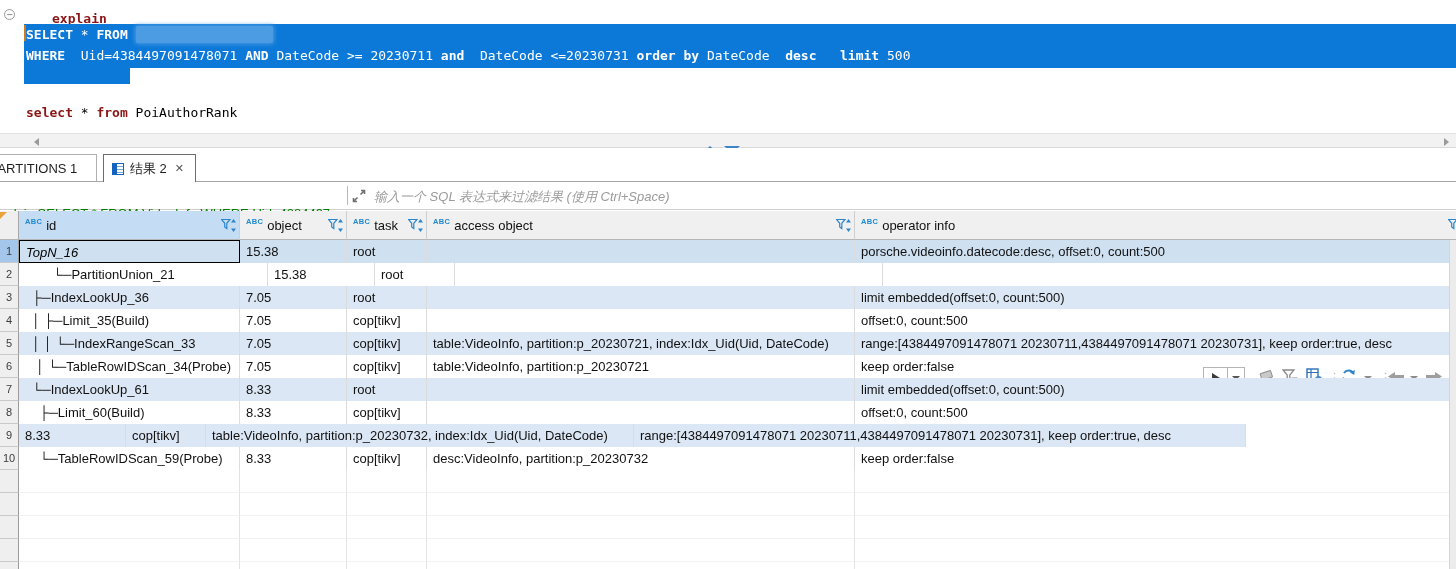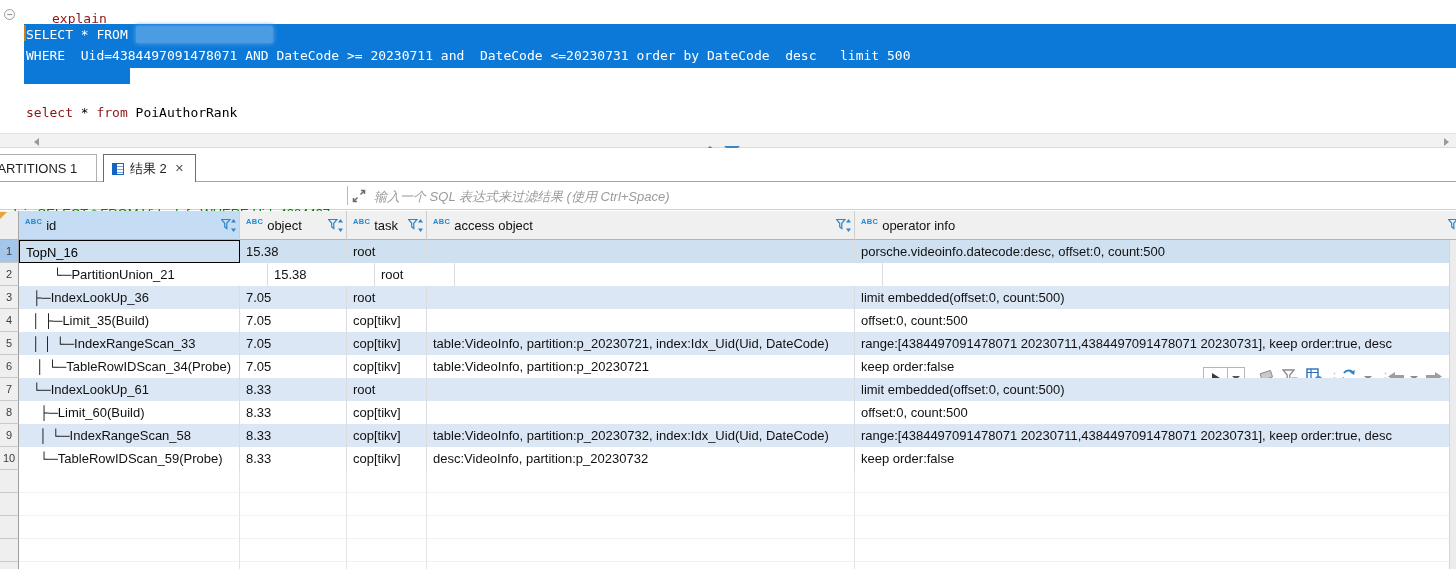--- a/index.html
+++ b/index.html
@@ -5,21 +5,21 @@
   html,body{margin:0;padding:0;background:#fff;}
   #page{position:relative;width:1456px;height:569px;overflow:hidden;background:#fff;
         font-family:"Liberation Sans",sans-serif;-webkit-font-smoothing:antialiased;}
 
   
   #editor{position:absolute;left:0;top:0;width:1456px;height:133px;background:#fff;
           font-family:"DejaVu Sans Mono",monospace;font-size:13px;}
   #fold-icon{position:absolute;left:4px;top:9px;width:11px;height:11px;border:1px solid #9a9a9a;
              border-radius:50%;color:#777;font-size:10px;line-height:9px;text-align:center;background:#fdfdfd;box-sizing:border-box;}
   .ed-line{position:absolute;white-space:pre;line-height:16px;color:#000;}
-  .kw{font-weight:normal;color:var(--kw);}
+  .kw{font-weight:bold;color:var(--kw);}
   #sel-block{position:absolute;left:24px;top:24px;width:1432px;height:44px;background:var(--sel);}
   #sel-stub{position:absolute;left:24px;top:68px;width:106px;height:16px;background:var(--sel);}
   #caret{position:absolute;left:24px;top:25px;width:2px;height:16px;background:var(--caret);}
   .sel-text{color:#fff;}
   .sel-text .kw{color:#fff;}
   #redacted{display:inline-block;width:137px;height:17px;background:#4c9ce4;border-radius:2px;
             box-shadow:0 0 4px 1px #4c9ce4;vertical-align:-4px;margin-top:-2px;}
 
   
   #hscroll{position:absolute;left:0;top:133px;width:1456px;height:15px;background:#f2f2f2;
@@ -239,21 +239,21 @@
               <path d="M0.5 0.5 h8.5 l-3.2 3.8 v5.2 l-2.1 -1.6 v-3.6 z" fill="none" stroke="#2d85cc" stroke-width="1.2"></path>
               <path d="M12.5 0 L15 3.5 L10 3.5 Z" fill="#2d85cc"></path>
               <path d="M12.5 13 L15 9.5 L10 9.5 Z" fill="#2d85cc"></path>
             </svg>
           </span>
         </div>
       </div>
     <div id="grid-body">
         <div class="grow first">
           <div class="gut">1</div>
-          <div class="cell selcell" style="width: 221px; min-width: 221px;">TopN_16</div>
+          <div class="cell selcell" style="width: 221px; min-width: 221px; font-style: italic;">TopN_16</div>
           <div class="cell" style="width: 107px; min-width: 107px;">15.38</div>
           <div class="cell" style="width: 80px; min-width: 80px;">root</div>
           <div class="cell" style="width: 428px; min-width: 428px;"></div>
           <div class="cell" style="width: 612px; min-width: 612px;">porsche.videoinfo.datecode:desc, offset:0, count:500</div>
         </div>
         <div class="grow">
           <div class="gut">2</div>
           <div class="cell" style="width: 221px; min-width: 221px; margin-left: 28px;">└─PartitionUnion_21</div>
           <div class="cell" style="width: 107px; min-width: 107px;">15.38</div>
           <div class="cell" style="width: 80px; min-width: 80px;">root</div>
@@ -303,21 +303,20 @@
         <div class="grow">
           <div class="gut">8</div>
           <div class="cell" style="width: 221px; min-width: 221px;">    ├─Limit_60(Build)</div>
           <div class="cell" style="width: 107px; min-width: 107px;">8.33</div>
           <div class="cell" style="width: 80px; min-width: 80px;">cop[tikv]</div>
           <div class="cell" style="width: 428px; min-width: 428px;"></div>
           <div class="cell" style="width: 612px; min-width: 612px;">offset:0, count:500</div>
         </div>
         <div class="grow stripe">
           <div class="gut">9</div>
-          <div class="cell" style="width: 221px; min-width: 221px;">    │ └─IndexRangeScan_58</div>
           <div class="cell" style="width: 107px; min-width: 107px;">8.33</div>
           <div class="cell" style="width: 80px; min-width: 80px;">cop[tikv]</div>
           <div class="cell" style="width: 428px; min-width: 428px;">table:VideoInfo, partition:p_20230732, index:Idx_Uid(Uid, DateCode)</div>
           <div class="cell" style="width: 612px; min-width: 612px;">range:[4384497091478071 20230711,4384497091478071 20230731], keep order:true, desc</div>
         </div>
         <div class="grow">
           <div class="gut">10</div>
           <div class="cell" style="width: 221px; min-width: 221px;">    └─TableRowIDScan_59(Probe)</div>
           <div class="cell" style="width: 107px; min-width: 107px;">8.33</div>
           <div class="cell" style="width: 80px; min-width: 80px;">cop[tikv]</div>

